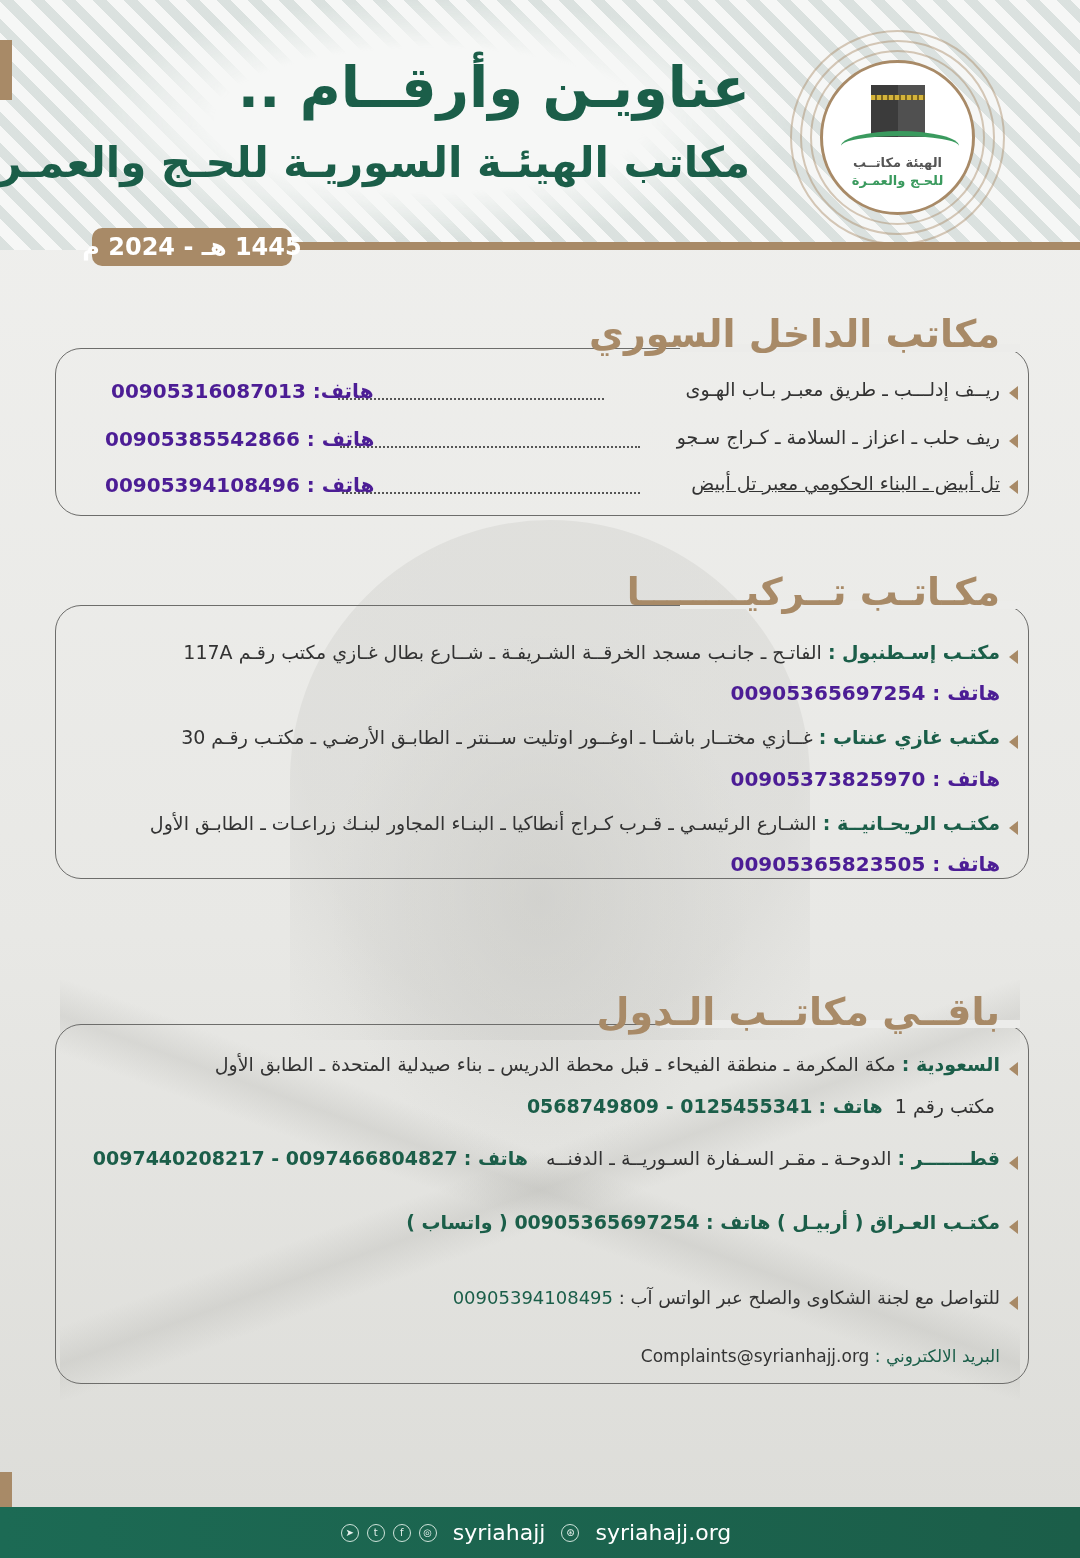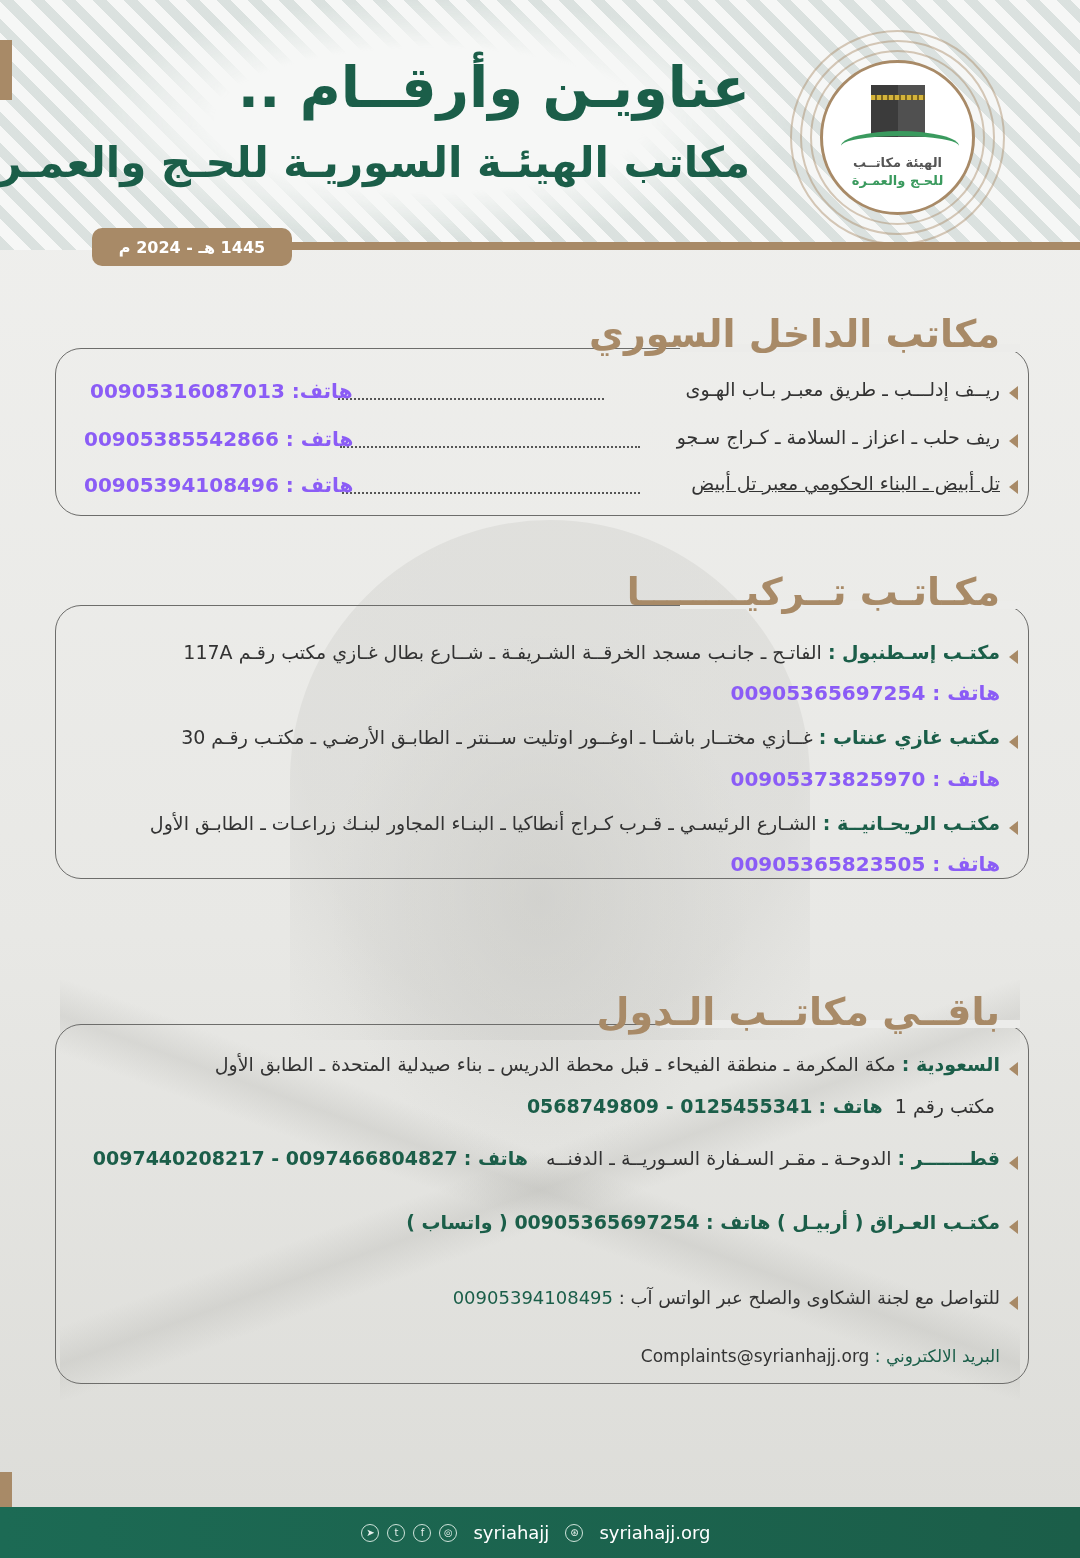--- a/index.html
+++ b/index.html
@@ -85,21 +85,21 @@
   .logo-text2 {
     position: absolute; width: 100%; top: 110px; text-align: center;
     font-size: 13px; color: #3a9a5e; font-weight: bold;
   }
   .year-line {
     position: absolute; left: 250px; right: 0; top: 242px; height: 8px; background: #a88a67;
   }
   .year-pill {
     position: absolute; left: 92px; top: 228px; width: 200px; height: 38px;
     background: #a88a67; border-radius: 10px;
-    color: #fff; font-size: 16px; font-weight: bold;
+    color: #fff; font-size: 24px; font-weight: bold;
     display: flex; align-items: center; justify-content: center;
     white-space: nowrap;
   }
   .section-box {
     position: absolute; left: 55px; width: 974px;
     border: 1.5px solid #6d6d6b; border-radius: 26px;
   }
   .section-title {
     position: absolute; right: 80px;
     font-size: 38px; font-weight: bold; color: #a88a67;
@@ -116,33 +116,33 @@
   .bullet {
     position: absolute; width: 0; height: 0;
     border-top: 7px solid transparent; border-bottom: 7px solid transparent;
     border-right: 9px solid #a88a67;
   }
   .green { color: #1b5e49; font-weight: bold; }
   .dots {
     position: absolute; height: 0; border-top: 2px dotted #555;
   }
   .phone {
-    position: absolute; font-size: 20px; font-weight: bold; color: #8b5cf6; white-space: nowrap;
+    position: absolute; font-size: 20px; font-weight: bold; color: #4c1d95; white-space: nowrap; margin-left: 21px;
   }
   .footer {
     position: absolute; left: 0; top: 1507px; width: 1080px; height: 51px;
     background: linear-gradient(90deg, #1c6a54, #1b5e49);
     display: flex; align-items: center; justify-content: center; direction: ltr;
     gap: 8px;
   }
   .social-icon {
     width: 18px; height: 18px; border-radius: 50%; border: 1.5px solid #cfe3da;
     color: #e6f0ec; font-size: 10px; display: flex; align-items: center; justify-content: center;
   }
-  .footer-text { color: #fff; font-size: 18px; margin: 16px 8px; }
+  .footer-text { color: #fff; font-size: 22px; margin: 16px 8px; }
 </style>
 </head>
 <body>
 
 <div class="bg-texture"></div>
 <div class="dome"></div>
 <div class="roof"></div>
 
 <div class="header">
   <div class="stripes"></div>

